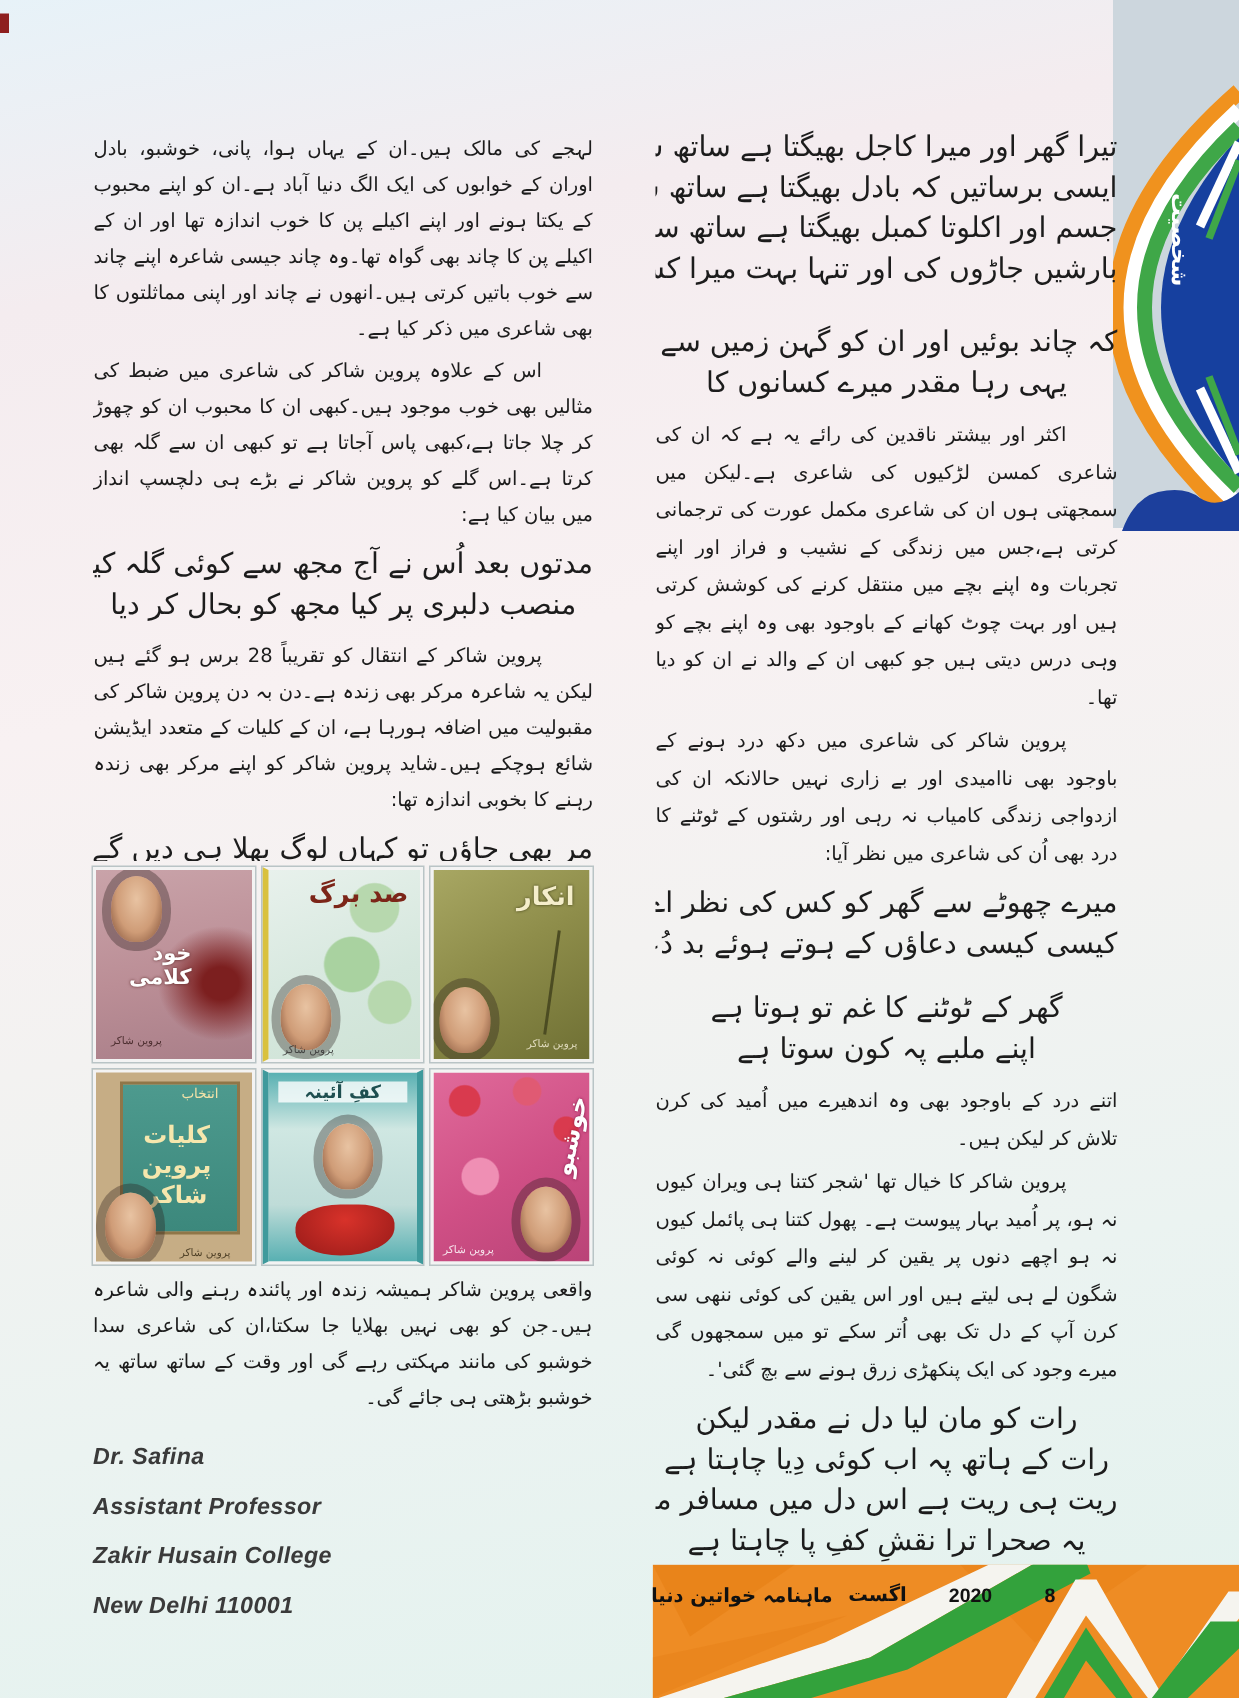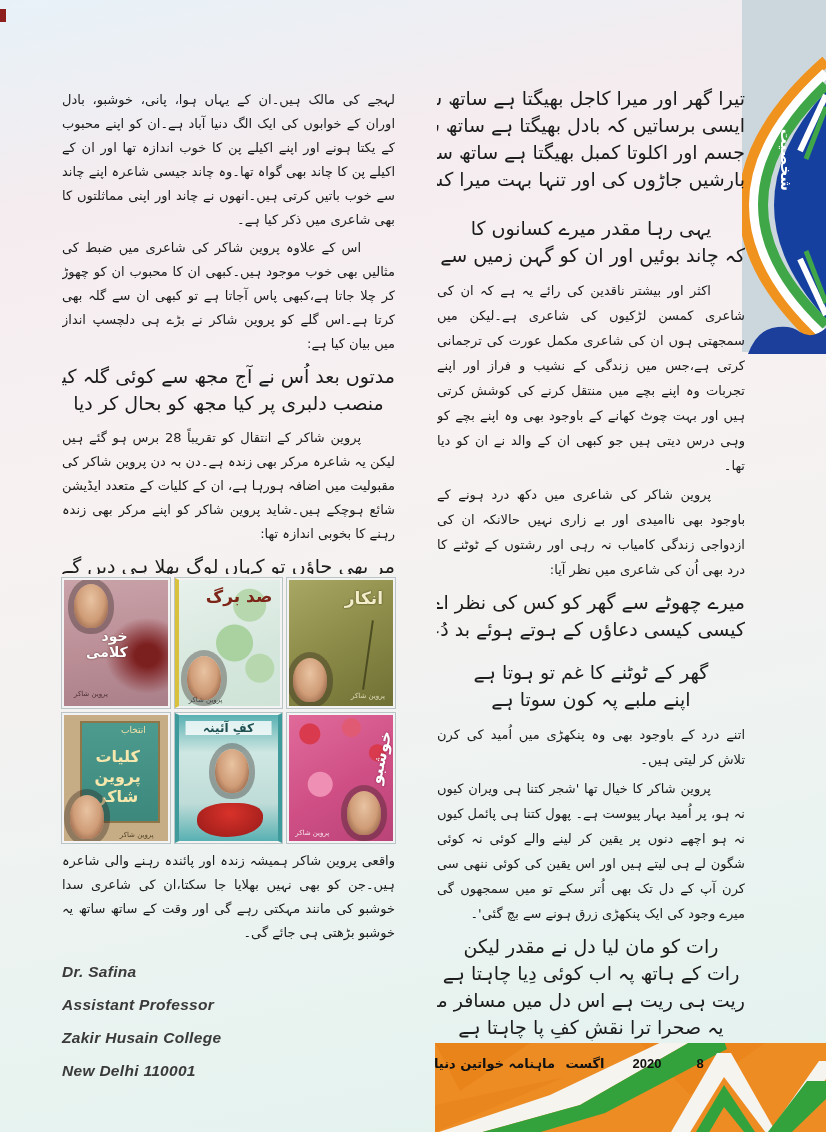--- a/index.html
+++ b/index.html
@@ -179,34 +179,34 @@
   </div>
 
   <div class="col-right urdu">
     <div class="poem">
       <div>تیرا گھر اور میرا کاجل بھیگتا ہے ساتھ ساتھ</div>
       <div>ایسی برساتیں کہ بادل بھیگتا ہے ساتھ ساتھ</div>
       <div>جسم اور اکلوتا کمبل بھیگتا ہے ساتھ ساتھ</div>
       <div>بارشیں جاڑوں کی اور تنہا بہت میرا کساں</div>
     </div>
     <div class="poem" style="margin-top:22px;">
+      <div>کہ چاند بوئیں اور ان کو گہن زمیں سے ملے</div>
       <div>یہی رہا مقدر میرے کسانوں کا</div>
-      <div>کہ چاند بوئیں اور ان کو گہن زمیں سے ملے</div>
     </div>
     <p class="body-par indent">اکثر اور بیشتر ناقدین کی رائے یہ ہے کہ ان کی شاعری کمسن لڑکیوں کی شاعری ہے۔لیکن میں سمجھتی ہوں ان کی شاعری مکمل عورت کی ترجمانی کرتی ہے،جس میں زندگی کے نشیب و فراز اور اپنے تجربات وہ اپنے بچے میں منتقل کرنے کی کوشش کرتی ہیں اور بہت چوٹ کھانے کے باوجود بھی وہ اپنے بچے کو وہی درس دیتی ہیں جو کبھی ان کے والد نے ان کو دیا تھا۔</p>
     <p class="body-par indent">پروین شاکر کی شاعری میں دکھ درد ہونے کے باوجود بھی ناامیدی اور بے زاری نہیں حالانکہ ان کی ازدواجی زندگی کامیاب نہ رہی اور رشتوں کے ٹوٹنے کا درد بھی اُن کی شاعری میں نظر آیا:</p>
     <div class="poem">
       <div>میرے چھوٹے سے گھر کو کس کی نظر اے خدا لگ گئی</div>
       <div>کیسی کیسی دعاؤں کے ہوتے ہوئے بد دُعا لگ گئی</div>
     </div>
     <div class="poem" style="margin-top:16px;">
       <div>گھر کے ٹوٹنے کا غم تو ہوتا ہے</div>
       <div>اپنے ملبے پہ کون سوتا ہے</div>
     </div>
-    <p class="body-par">اتنے درد کے باوجود بھی وہ پنکھڑی میں اُمید کی کرن تلاش کر لیتی ہیں۔</p>
+    <p class="body-par">اتنے درد کے باوجود بھی وہ اندھیرے میں اُمید کی کرن تلاش کر لیکن ہیں۔</p>
     <p class="body-par indent">پروین شاکر کا خیال تھا 'شجر کتنا ہی ویران کیوں نہ ہو، پر اُمید بہار پیوست ہے۔ پھول کتنا ہی پائمل کیوں نہ ہو اچھے دنوں پر یقین کر لینے والے کوئی نہ کوئی شگون لے ہی لیتے ہیں اور اس یقین کی کوئی ننھی سی کرن آپ کے دل تک بھی اُتر سکے تو میں سمجھوں گی میرے وجود کی ایک پنکھڑی زرق ہونے سے بچ گئی'۔</p>
     <div class="poem">
       <div>رات کو مان لیا دل نے مقدر لیکن</div>
       <div>رات کے ہاتھ پہ اب کوئی دِیا چاہتا ہے</div>
       <div>ریت ہی ریت ہے اس دل میں مسافر میرے</div>
       <div>یہ صحرا ترا نقشِ کفِ پا چاہتا ہے</div>
     </div>
 
   </div>
 

